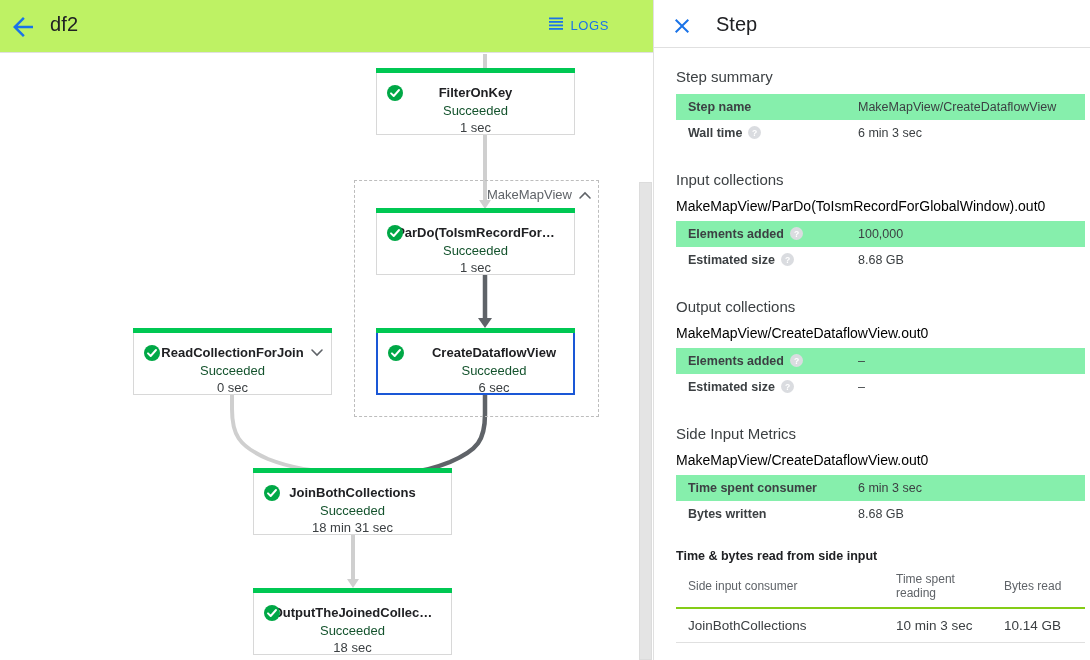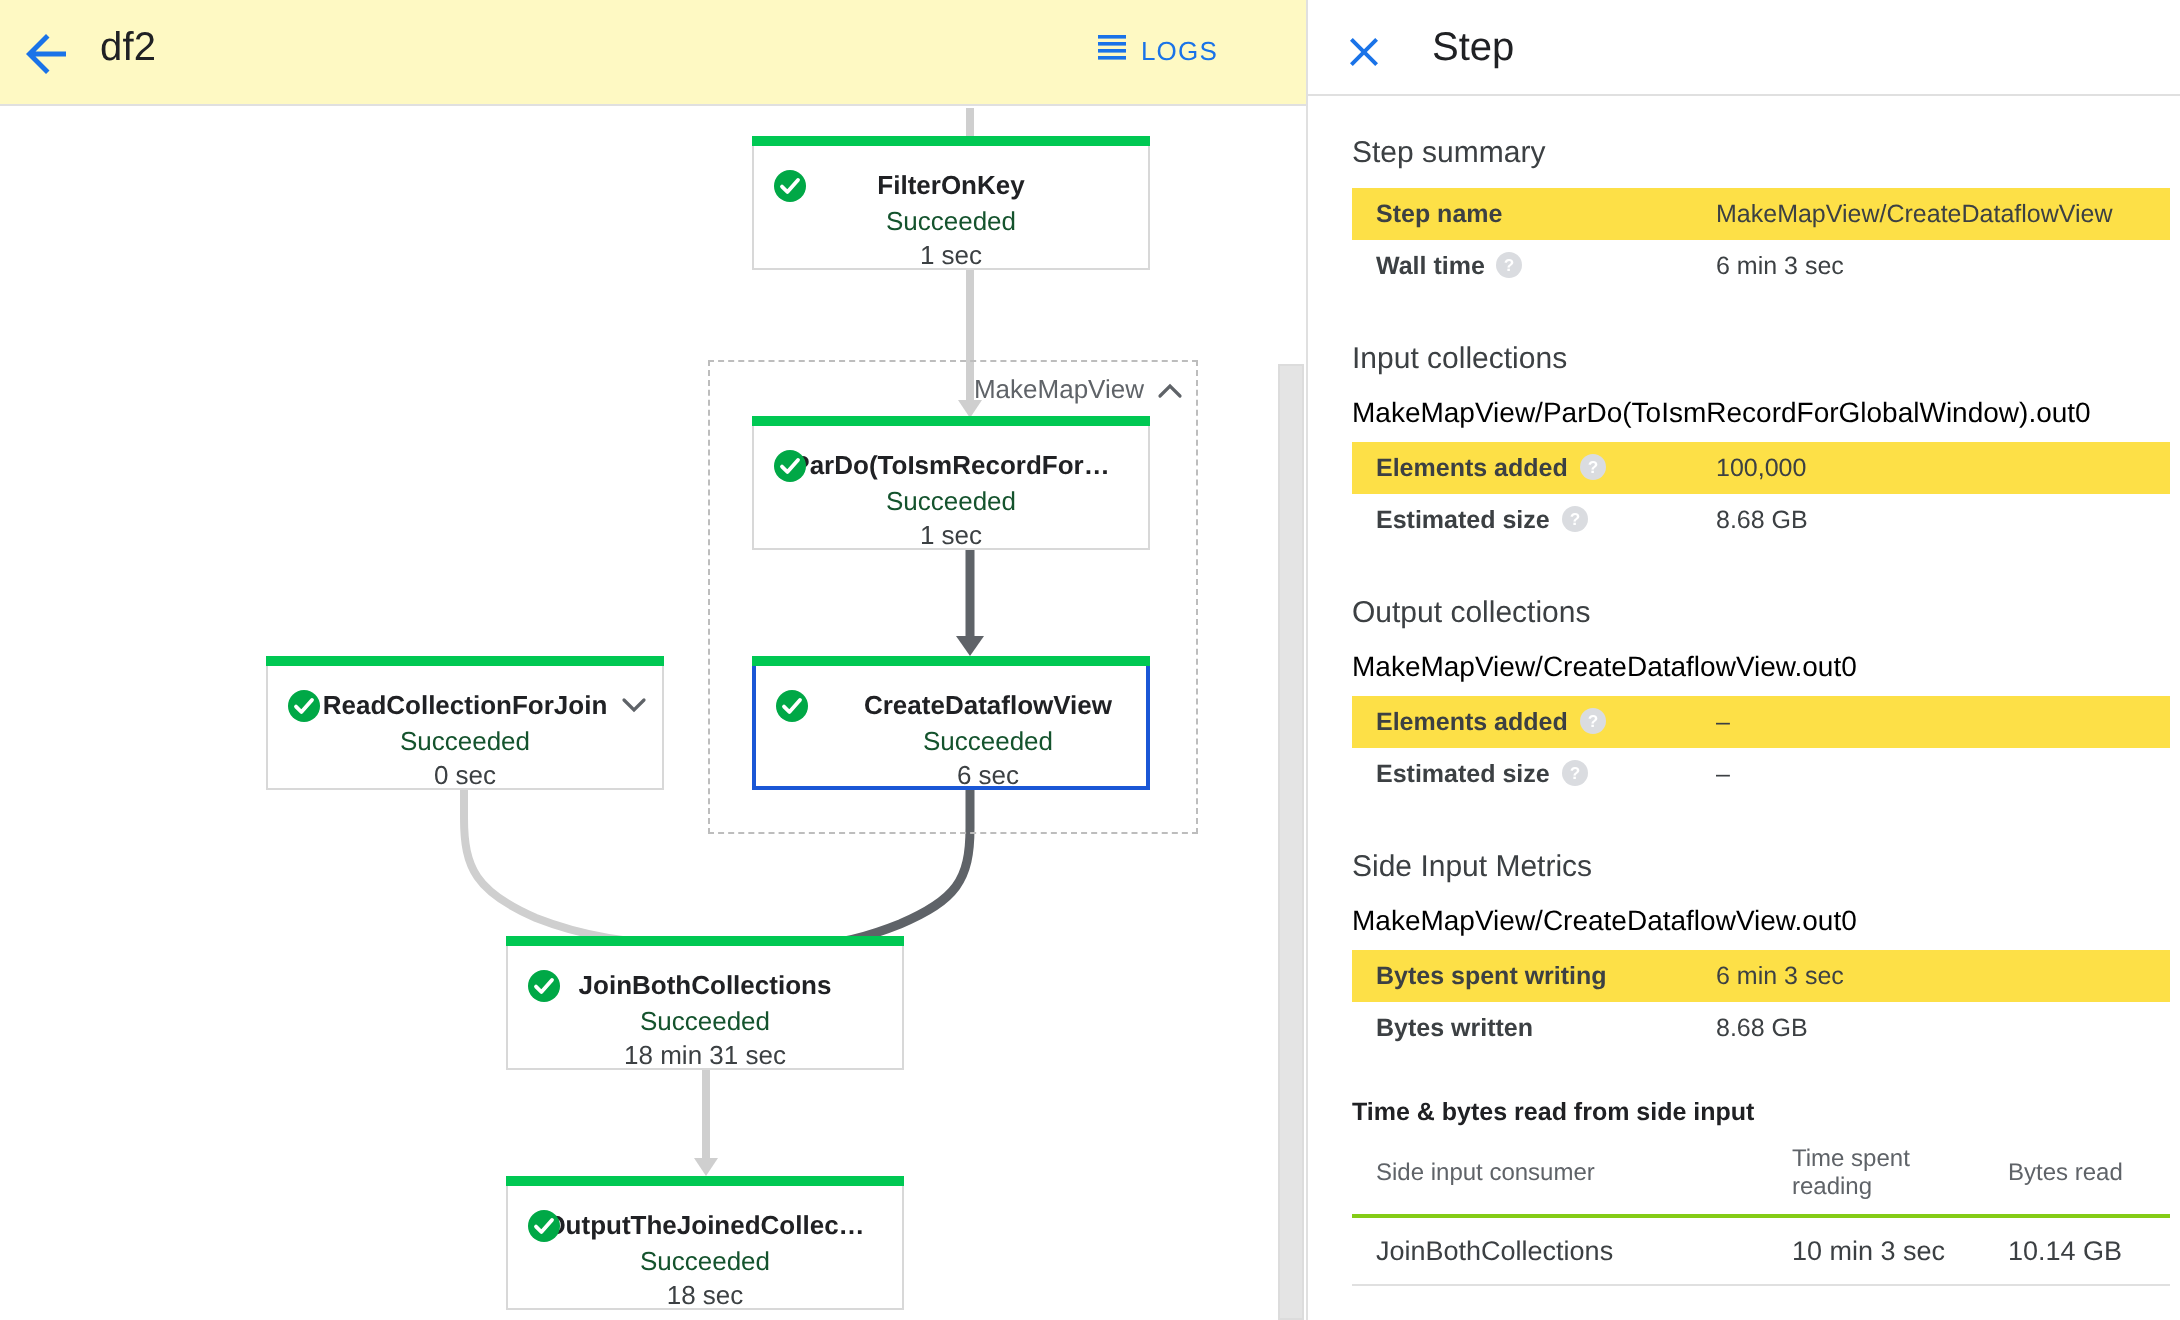--- a/index.html
+++ b/index.html
@@ -18,21 +18,21 @@
   #left-pane {
     position: absolute; left: 0; top: 0;
     width: 653px; height: 660px;
     background: #ffffff;
     overflow: hidden;
   }
 
   #topbar {
     position: absolute; left: 0; top: 0;
     width: 653px; height: 53px;
-    background: #fef9c3;
+    background: #bef264;
     border-bottom: 1px solid #e0e0e0;
   }
   #back-arrow {
     position: absolute; left: 8px; top: 12px;
     width: 30px; height: 30px;
     cursor: pointer;
   }
   #job-title {
     position: absolute; left: 50px; top: 13px;
     font-size: 20px; color: #202124;
@@ -161,21 +161,21 @@
   .collection-name {
     font-size: 14px; color: #000000;
     margin-bottom: 6px; line-height: 18px;
   }
 
   table.kv {
     border-collapse: collapse;
     width: 409px;
     table-layout: fixed;
   }
-  table.kv tr.alt { background: #fde047; }
+  table.kv tr.alt { background: #86efac; }
   table.kv td {
     padding: 6px 0 6px 12px;
     font-size: 12.5px;
     vertical-align: middle;
     height: 24px;
   }
   table.kv td.k {
     width: 170px;
     font-weight: bold; color: #3c4043;
     white-space: nowrap;
@@ -435,21 +435,21 @@
           <td class="v">–</td>
         </tr>
       </tbody>
         </table>
 
       <div class="section-head spaced">Side Input Metrics</div>
       <div class="collection-name">MakeMapView/CreateDataflowView.out0</div>
       <table class="kv">
         <tbody>
             <tr class="alt">
-          <td class="k"><span>Bytes spent writing</span></td>
+          <td class="k"><span>Time spent consumer</span></td>
           <td class="v">6 min 3 sec</td>
         </tr>
         <tr>
           <td class="k"><span>Bytes written</span></td>
           <td class="v">8.68 GB</td>
         </tr>
       </tbody>
         </table>
 
       <div class="subsection-head">Time &amp; bytes read from side input</div>

